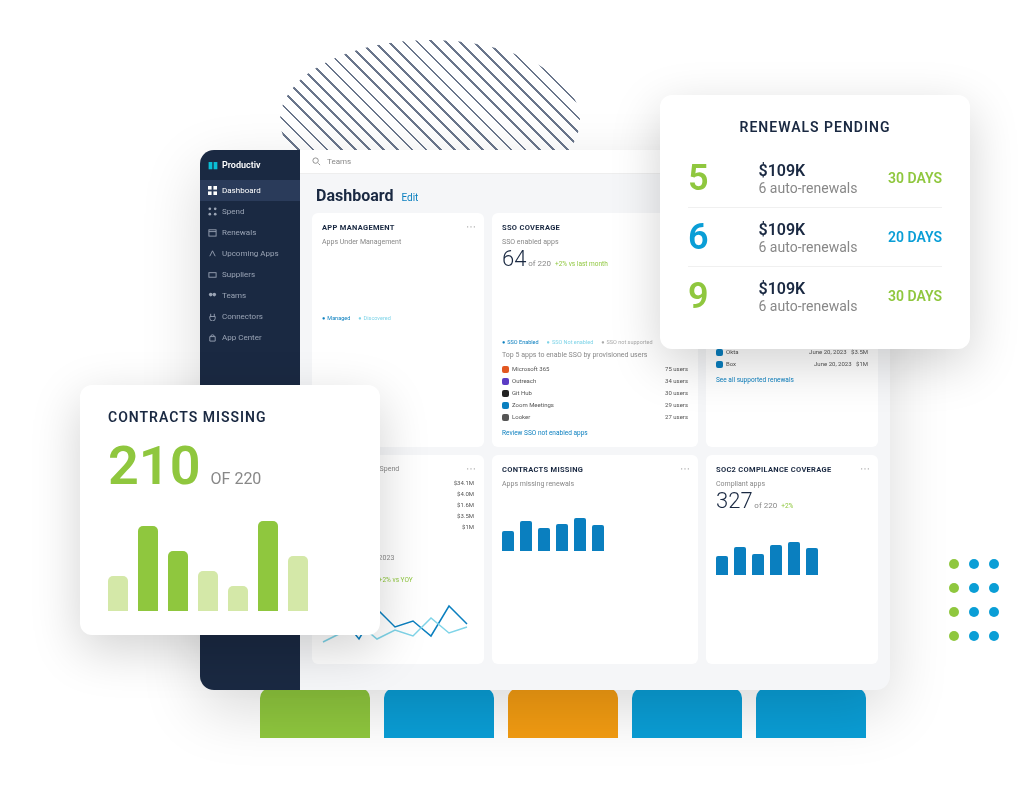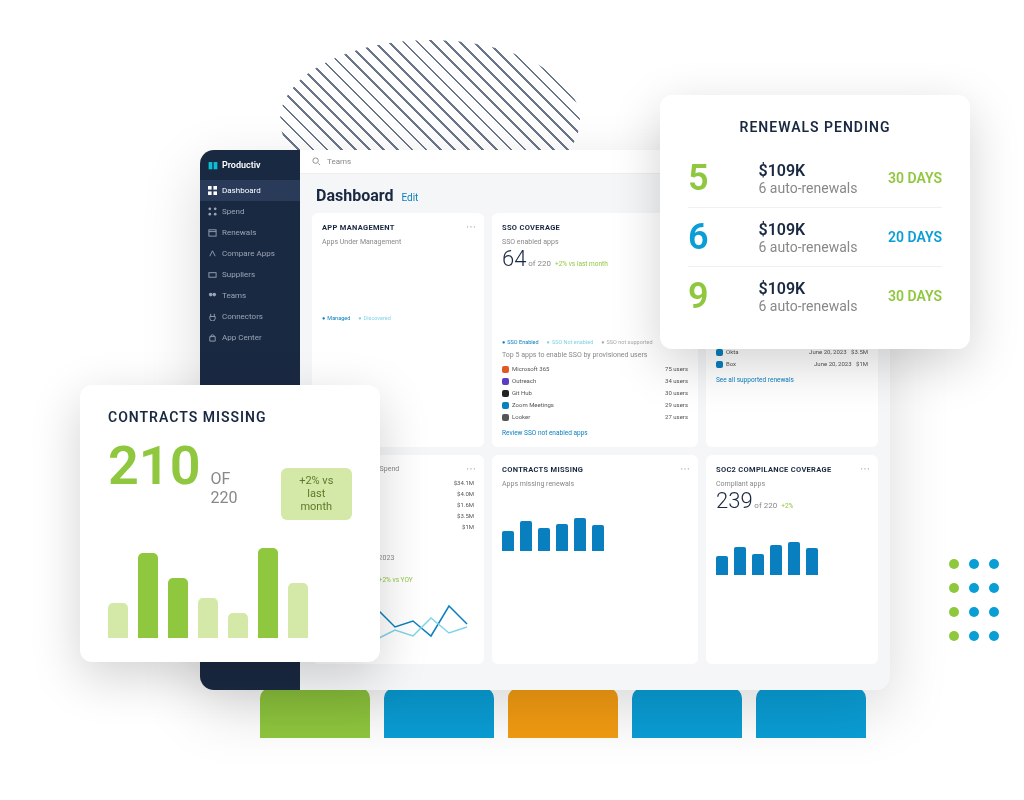--- a/index.html
+++ b/index.html
@@ -112,21 +112,21 @@
         <svg viewBox="0 0 10 10">
           <rect x="1" y="2" width="8" height="7" stroke="currentColor" fill="none"></rect>
           <line x1="1" y1="4" x2="9" y2="4" stroke="currentColor"></line>
         </svg>
         <span>Renewals</span>
       </div>
     <div class="nav-item">
         <svg viewBox="0 0 10 10">
           <path d="M2 8 L5 2 L8 8" stroke="currentColor" fill="none"></path>
         </svg>
-        <span>Compare Apps</span>
+        <span>Upcoming Apps</span>
       </div>
     <div class="nav-item">
         <svg viewBox="0 0 10 10">
           <rect x="1" y="3" width="8" height="5" stroke="currentColor" fill="none"></rect>
         </svg>
         <span>Suppliers</span>
       </div>
     <div class="nav-item">
         <svg viewBox="0 0 10 10">
           <circle cx="3" cy="4" r="2" fill="currentColor"></circle>
@@ -363,41 +363,40 @@
           <div class="b" style="height:48%;background:#0a7fbf;width:12px"></div>
           <div class="b" style="height:60%;background:#0a7fbf;width:12px"></div>
           <div class="b" style="height:46%;background:#0a7fbf;width:12px"></div>
         </div>
       </div>
 
       <div class="card">
         <div class="card-more">⋯</div>
         <div class="card-title">SOC2 COMPILANCE COVERAGE</div>
         <div class="card-sub">Compliant apps</div>
-        <div><span class="big-num">239</span> <span class="of-text">of 220</span><span class="delta">+2%</span></div>
+        <div><span class="big-num">327</span> <span class="of-text">of 220</span><span class="delta">+2%</span></div>
         <div class="mini-bars">
           <div class="b" style="height:34%;background:#0a7fbf;width:12px"></div>
           <div class="b" style="height:50%;background:#0a7fbf;width:12px"></div>
           <div class="b" style="height:38%;background:#0a7fbf;width:12px"></div>
           <div class="b" style="height:54%;background:#0a7fbf;width:12px"></div>
           <div class="b" style="height:60%;background:#0a7fbf;width:12px"></div>
           <div class="b" style="height:48%;background:#0a7fbf;width:12px"></div>
         </div>
       </div>
 
     </div>
   </div>
 </div>
 
 <div class="callout callout-contracts">
   <div class="title">CONTRACTS MISSING</div>
   <div class="row">
     <span class="big">210</span>
     <span class="of">OF 220</span>
-    <div class="pill"><span>+2% vs</span><br><span>last month</span></div>
   </div>
   <div class="bars">
     <div class="bb faded" style="height:35%"></div>
     <div class="bb" style="height:85%"></div>
     <div class="bb" style="height:60%"></div>
     <div class="bb faded" style="height:40%"></div>
     <div class="bb faded" style="height:25%"></div>
     <div class="bb" style="height:90%"></div>
     <div class="bb faded" style="height:55%"></div>
   </div>

